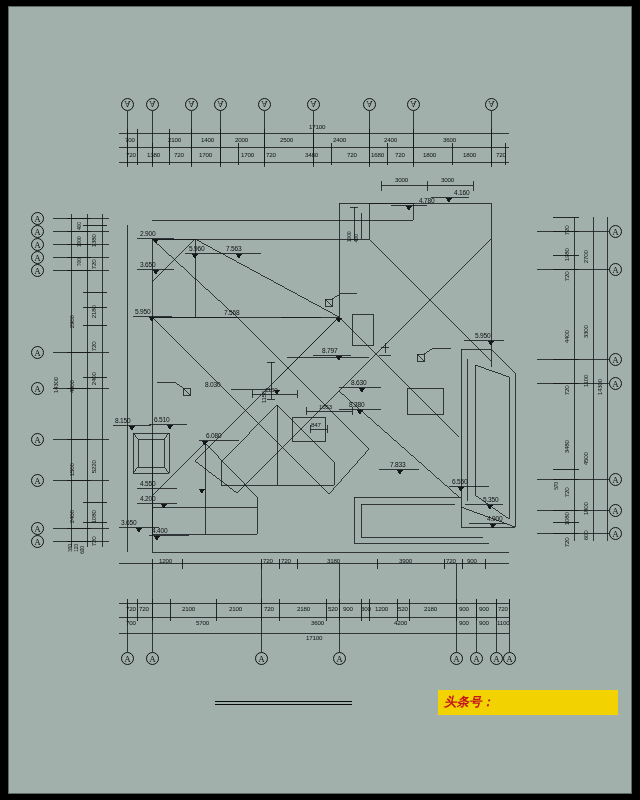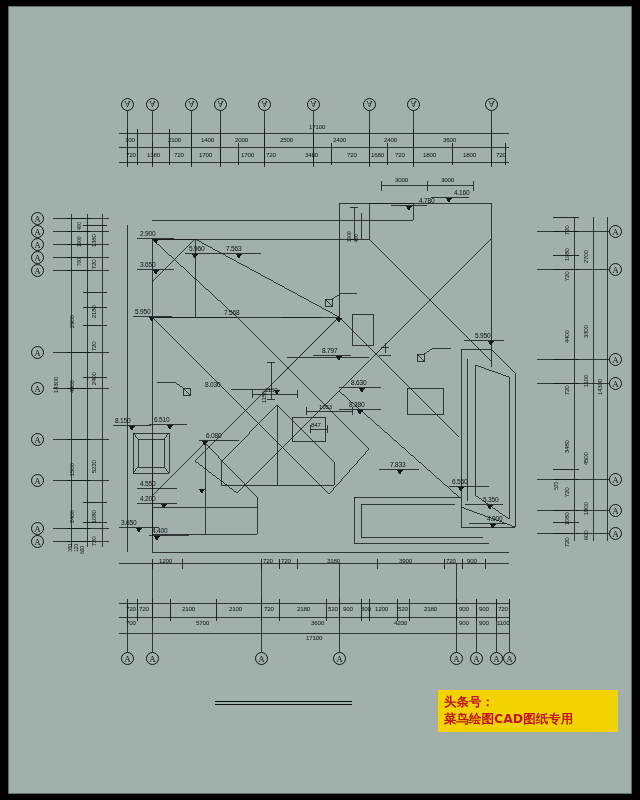--- a/index.html
+++ b/index.html
@@ -111,20 +111,21 @@
     background: #f2d200;
     box-sizing: border-box;
   }
   #watermark div {
     font-family: "DejaVu Sans", sans-serif;
     font-size: 12.5px;
     font-weight: bold;
     color: #c2161c;
     line-height: 17px;
     white-space: nowrap;
+    font-style: italic;
   }
 </style>
 </head>
 <body>
 
 <div id="page">
   <div id="sheet">
 
     <svg class="draw" viewBox="0 0 624 788">
       <g stroke="#14181a" stroke-width="0.8" fill="none" shape-rendering="crispEdges">
@@ -654,17 +655,16 @@
     <div class="elev" style="left:131px;top:489px;">4.200</div>
     <div class="elev" style="left:112px;top:513px;">3.650</div>
     <div class="elev" style="left:143px;top:521px;">4.400</div>
     <div class="elev" style="left:478px;top:509px;">4.900</div>
 
     <div id="title-rule1"></div>
     <div id="title-rule2"></div>
 
     <div id="watermark">
       <div>头条号：</div>
-      <div>菜鸟绘图CAD图纸专用</div>
     </div>
 
   </div>
 </div>
 
 </body></html>

